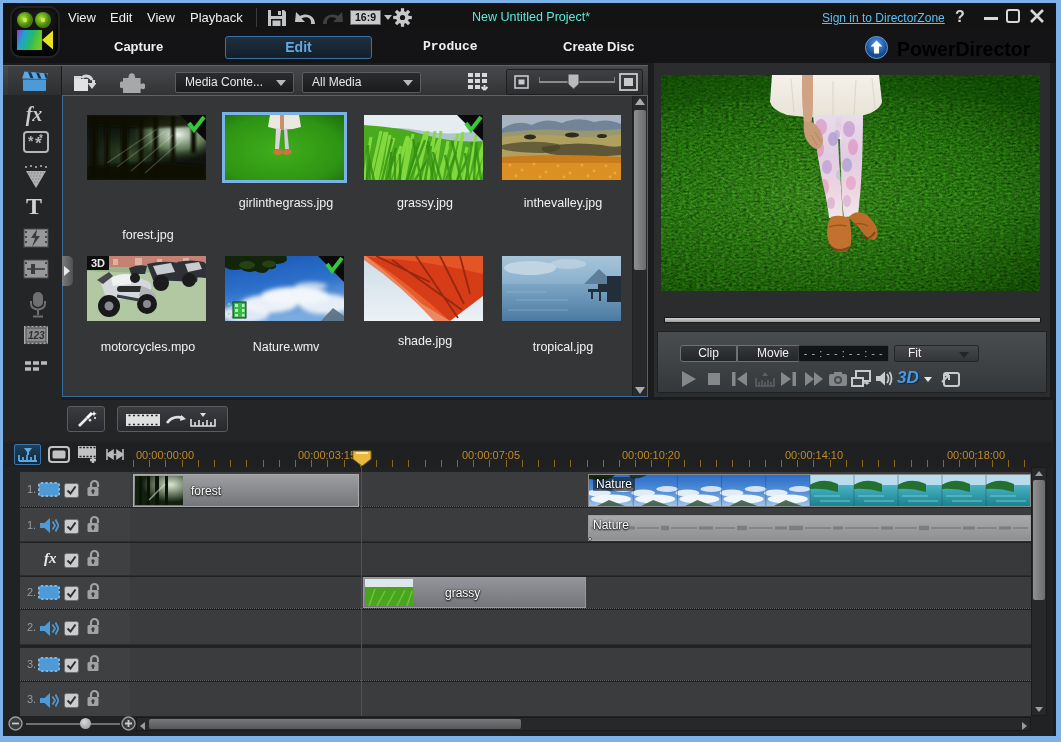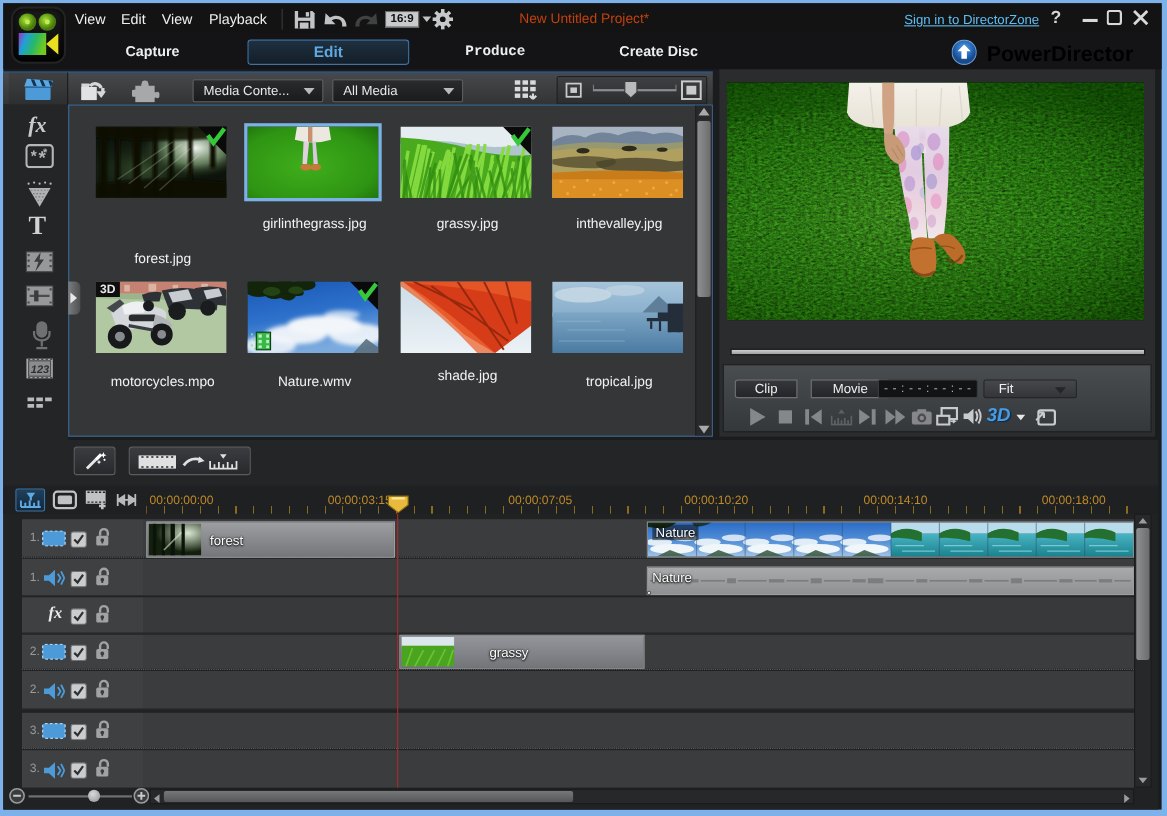--- a/index.html
+++ b/index.html
@@ -3,21 +3,21 @@
 <meta charset="utf-8">
 <style>
 * { margin:0; padding:0; box-sizing:border-box; }
 html,body { width:1061px; height:742px; overflow:hidden; }
 body { font-family:"Liberation Sans", sans-serif; background:#7cb2e9; position:relative; }
 #win { position:absolute; left:0; top:0; width:1061px; height:742px; }
 #winbg { position:absolute; left:3px; top:3px; width:1053px; height:733px; background:#1b1c1e; }
 .abs { position:absolute; }
 #titlebar { position:absolute; left:3px; top:3px; width:1053px; height:27px; background:#131314; }
 .menu { position:absolute; top:7px; font-size:13px; color:#f0f0f0; }
-#proj-title { position:absolute; top:7px; left:469px; font-size:12.5px; color:#c2410c; }
+#proj-title { position:absolute; top:7px; left:469px; font-size:12.5px; color:#5eead4; }
 #signin { position:absolute; top:8px; left:819px; font-size:12px; color:#5fbef2; text-decoration:underline; }
 #tabrow { position:absolute; left:3px; top:30px; width:1053px; height:33px; background:#141416; }
 .modetab { position:absolute; top:9px; font-size:13px; font-weight:bold; color:#eceff1;text-align:right; }
 #edit-tab { position:absolute; left:225px; top:36px; width:147px; height:23px; border:1px solid #3c72a6; border-radius:3px; background:linear-gradient(#20303f,#131e29); color:#5fa8e0; font-size:14px; font-weight:bold; text-align:center; line-height:21px; }
 #pd-logo-text { position:absolute; left:897px; top:38px; font-size:19.5px; font-weight:bold; color:#000000; }
 #libbar { position:absolute; left:3px; top:65px; width:645px; height:30px; background:linear-gradient(#47494c,#313335); border-top:1px solid #2f6eb2; }
 .dd { position:absolute; top:6px; height:21px; background:linear-gradient(#2a2b2d,#1a1b1d); border:1px solid #5a5c5e; border-radius:2px; color:#e8e8e8; font-size:12px; line-height:19px; padding-left:9px; }
 .dd .arr { position:absolute; right:7px; top:7px; width:0; height:0; border-left:5px solid transparent; border-right:5px solid transparent; border-top:6px solid #b8babc; }
 #sidebar { position:absolute; left:3px; top:95px; width:59px; height:305px; background:#232527; }
 #libpanel { position:absolute; left:62px; top:95px; width:586px; height:302px; background:#343638; border:1px solid #3a6a99; }
@@ -629,21 +629,21 @@
         <path d="M150 60 L156 70 M154 57 L160 67" stroke="#a97c58" stroke-width="1" opacity="0.6"></path>
         <path d="M170 142 Q166 148 166 158 Q167 173 178 177 Q189 178 190 168 Q191 156 188 143 Q178 139 170 142 Z" fill="#c2722e"></path>
         <path d="M187 143 Q193 146 199 154 Q207 166 213 165 Q219 162 215 151 Q210 142 203 138 Q193 135 187 143 Z" fill="#bb6c2a"></path>
         <path d="M168 152 Q176 149 186 151 M192 150 Q199 147 207 151" stroke="#8a4a14" stroke-width="1.2" fill="none" opacity="0.8"></path>
         <path d="M167 169 Q177 180 189 172" stroke="#6e3c12" stroke-width="2.5" fill="none" opacity="0.7"></path>
         <path d="M199 160 Q207 168 214 157" stroke="#6e3c12" stroke-width="2.2" fill="none" opacity="0.7"></path>
       </svg>
     </div>
     <div id="seekbar"></div>
     <div id="pctrl">
-      <div class="pbtn" style="left:10px;width:57px;border-radius:3px 0 0 3px;">Clip</div>
+      <div class="pbtn" style="left:22px;width:57px;border-radius:3px 0 0 3px;">Clip</div>
       <div class="pbtn" style="left:79px;width:72px;border-radius:0 3px 3px 0;">Movie</div>
       <div class="abs" style="left:140px;top:13px;width:91px;height:17px;background:#121314;border:1px solid #3a3c3e;border-radius:2px;color:#b0b2b4;font-size:11px;line-height:15px;text-align:center;letter-spacing:0.5px;">- - : - - : - - : - -</div>
       <div class="abs" style="left:236px;top:13px;width:85px;height:17px;background:linear-gradient(#46484b,#333538);border:1px solid #232527;border-radius:2px;color:#f0f0f0;font-size:12px;line-height:15px;padding-left:13px;">Fit
         <span class="abs" style="right:9px;top:6px;width:0;height:0;border-left:5px solid transparent;border-right:5px solid transparent;border-top:6px solid #232527;"></span>
       </div>
       <svg class="abs" style="left:22px;top:38px;" width="18" height="18" viewBox="0 0 18 18">
           <path d="M2 1 L16 9 L2 17 Z" fill="#85878a"></path>
         </svg>
       <svg class="abs" style="left:49px;top:40px;" width="14" height="14" viewBox="0 0 14 14">
           <rect x="1" y="1" width="12" height="12" fill="#85878a"></rect>

